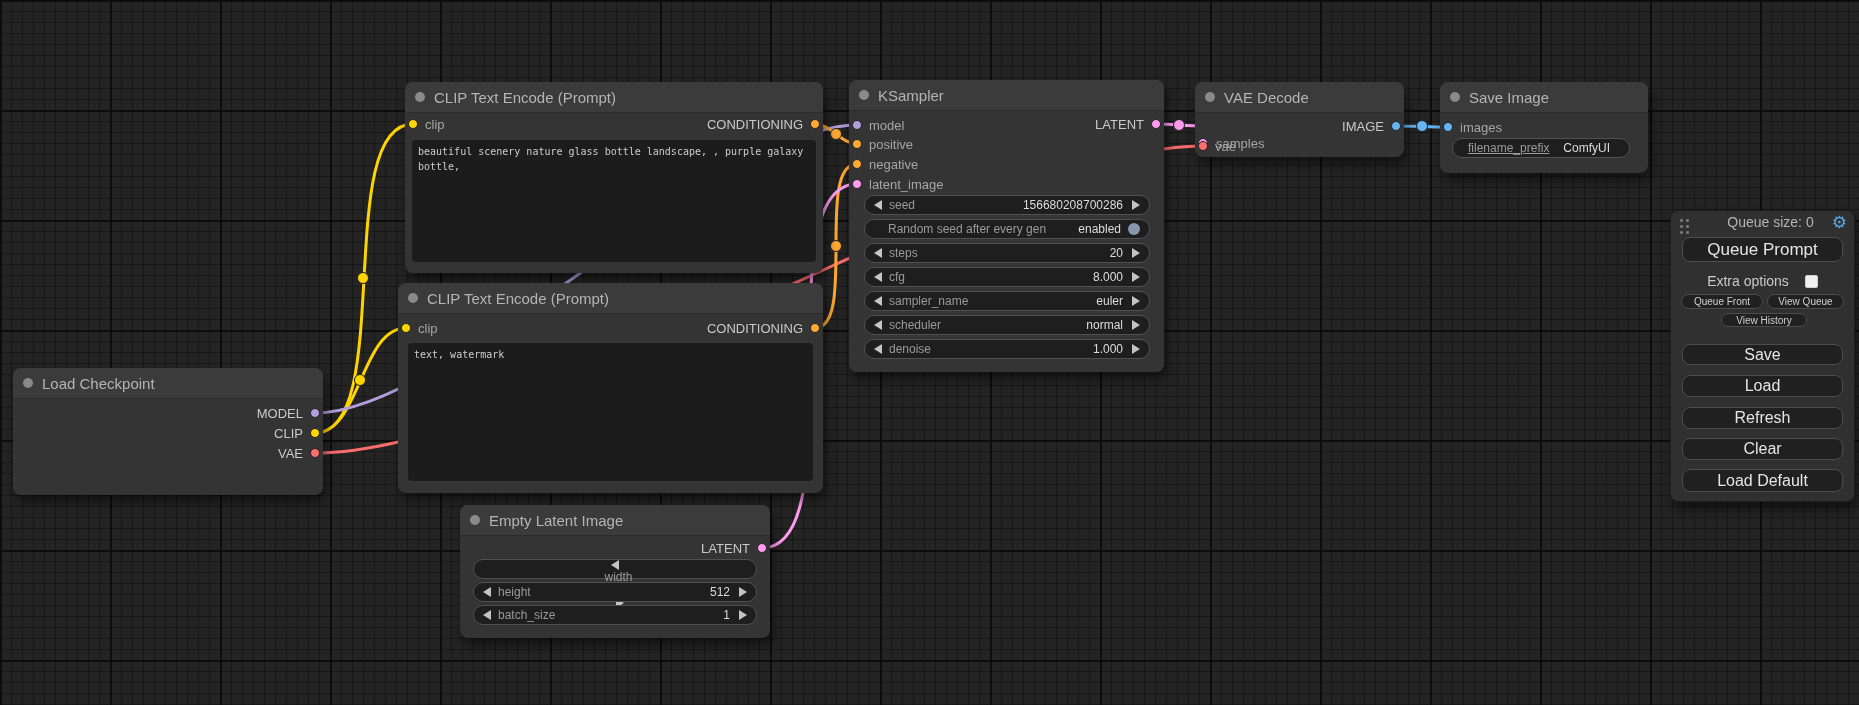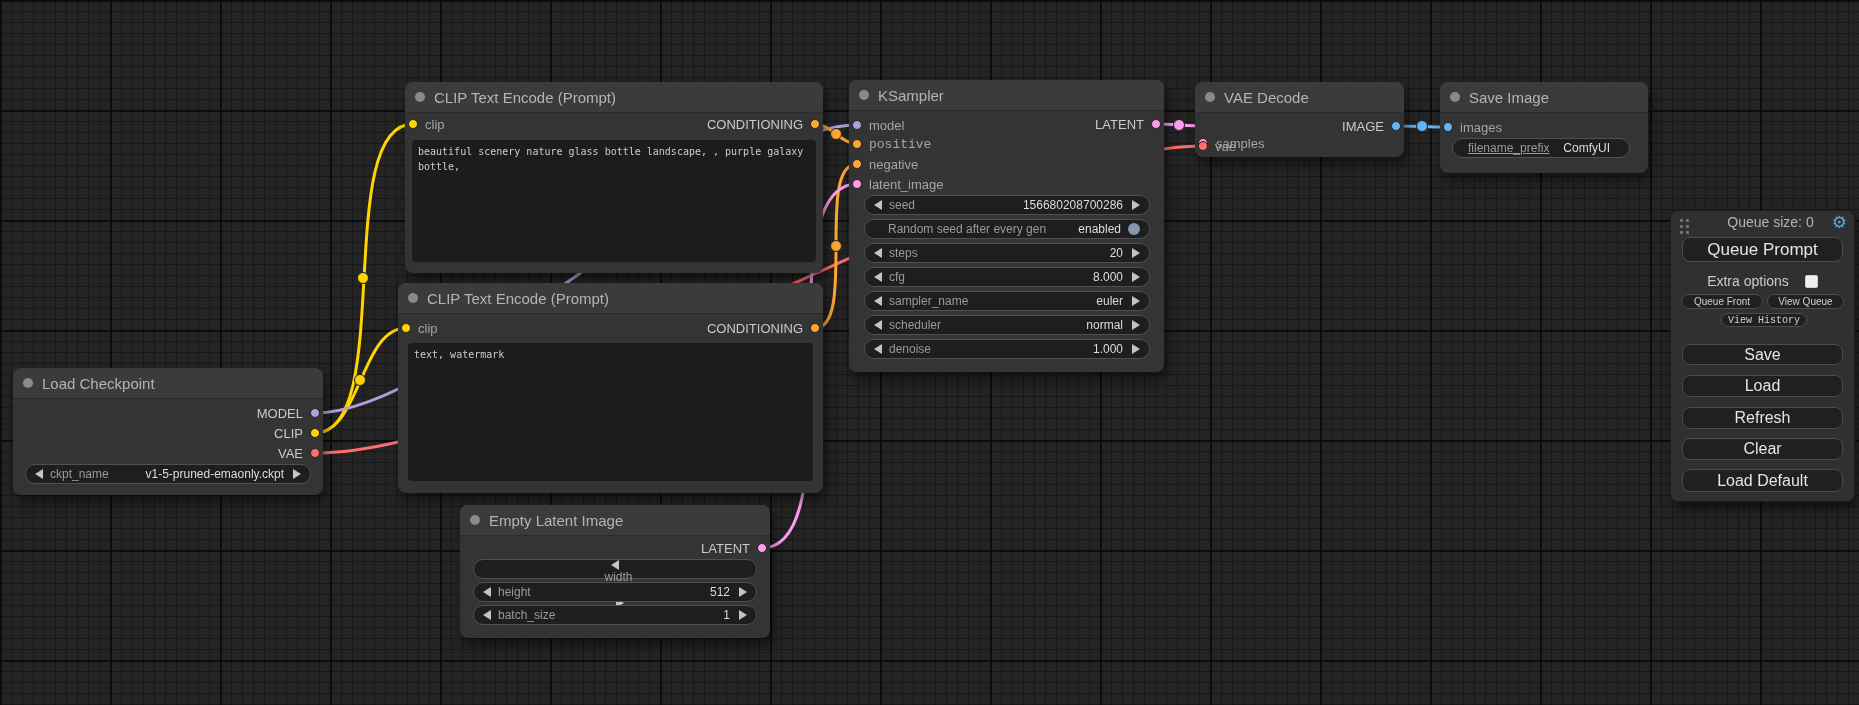--- a/index.html
+++ b/index.html
@@ -101,26 +101,20 @@
     <span class="pdot" style="background: rgb(179, 157, 219);"></span>
   </div>
   <div class="port out" style="top:55px;">
     <span>CLIP</span>
     <span class="pdot" style="background: rgb(255, 213, 0);"></span>
   </div>
   <div class="port out" style="top:75px;">
     <span>VAE</span>
     <span class="pdot" style="background: rgb(255, 110, 110);"></span>
   </div>
-  <div class="widget" style="left:12px;top:96px;width:286px;">
-    <span class="arrl"></span>
-    <span class="wlabel">ckpt_name</span>
-    <span class="wvalue">v1-5-pruned-emaonly.ckpt</span>
-    <span class="arrr"></span>
-  </div>
 </div>
 
 <div class="node" style="left:405px;top:82px;width:418px;height:191px;">
   <div class="ntitle">
     <span class="tdot"></span>
     <span>CLIP Text Encode (Prompt)</span>
   </div>
   <div class="port in" style="top:32px;">
     <span class="pdot" style="background: rgb(255, 213, 0);"></span>
     <span>clip</span>
@@ -150,21 +144,21 @@
 
 <div class="node" style="left:849px;top:80px;width:315px;height:292px;">
   <div class="ntitle">
     <span class="tdot"></span>
     <span>KSampler</span>
   </div>
   <div class="port in" style="top:35px;">
     <span class="pdot" style="background: rgb(179, 157, 219);"></span>
     <span>model</span>
   </div>
-  <div class="port in" style="top:54px;font-family:Liberation Mono, monospace;">
+  <div class="port in" style="top:54px;">
     <span class="pdot" style="background: rgb(255, 169, 49);"></span>
     <span>positive</span>
   </div>
   <div class="port in" style="top:74px;">
     <span class="pdot" style="background: rgb(255, 169, 49);"></span>
     <span>negative</span>
   </div>
   <div class="port in" style="top:94px;">
     <span class="pdot" style="background: rgb(255, 156, 240);"></span>
     <span>latent_image</span>
@@ -294,20 +288,20 @@
 
   <div class="qbtn" style="top:26px;height:25px;font-size:17px;">Queue Prompt</div>
 
   <div id="extra">
     <span>Extra options</span>
     <span id="extracb"></span>
   </div>
 
   <div class="qsmall" style="left:10px;top:83px;width:82px;height:15px;">Queue Front</div>
   <div class="qsmall" style="left:96px;top:83px;width:77px;height:15px;">View Queue</div>
-  <div class="qsmall" style="left:50px;top:102px;width:86px;height:14px;font-family:Liberation Mono, monospace;">View History</div>
+  <div class="qsmall" style="left:50px;top:102px;width:86px;height:14px;">View History</div>
 
   <div class="qbtn" style="top:133px;height:21px;">Save</div>
   <div class="qbtn" style="top:164px;height:22px;">Load</div>
   <div class="qbtn" style="top:196px;height:22px;">Refresh</div>
   <div class="qbtn" style="top:227px;height:22px;">Clear</div>
   <div class="qbtn" style="top:258px;height:23px;">Load Default</div>
 </div>
 
 </body></html>

